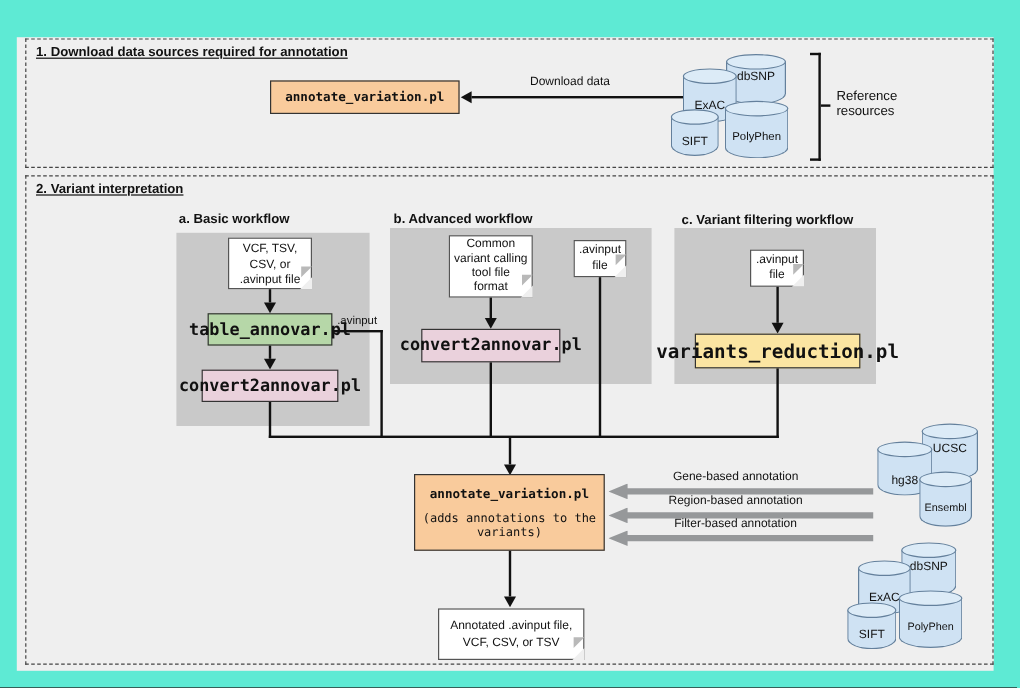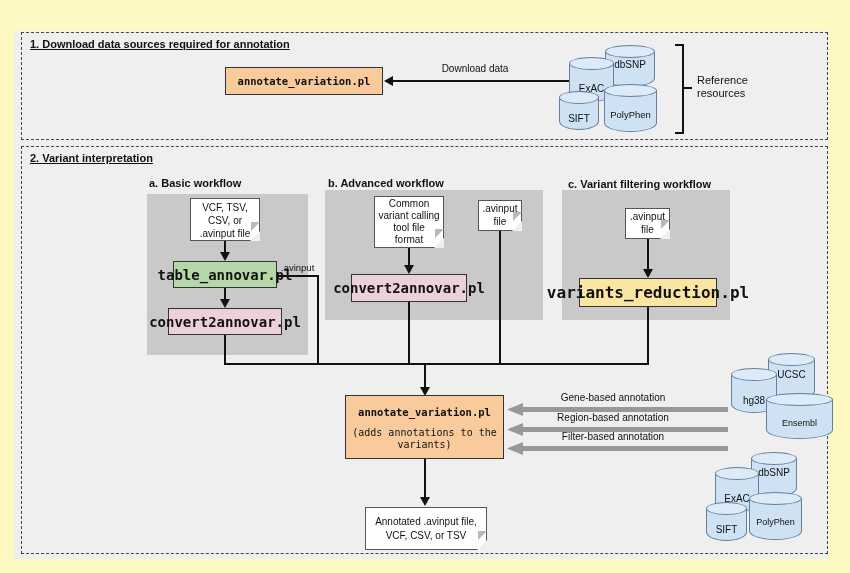--- a/index.html
+++ b/index.html
@@ -1,16 +1,16 @@
 <!DOCTYPE html>
 <html><head>
 <meta charset="utf-8">
 <style>
   html,body{margin:0;padding:0;background:#000;}
-  .stage{position:relative;width:850px;height:573px;background:#fef9c3;overflow:hidden;
+  .stage{position:relative;width:850px;height:573px;background:#5eead4;overflow:hidden;
          font-family:"Liberation Sans", sans-serif;color:#111;}
   .canvas{position:absolute;left:14px;top:31px;width:814px;height:528px;background:#efefef;}
   .abs{position:absolute;}
   .dashed-box{position:absolute;border:1px dashed #444;background:#efefef;}
   .sec-title{position:absolute;font-size:11px;font-weight:bold;text-decoration:underline;}
   .wf-heading{position:absolute;font-size:11px;font-weight:bold;}
   .panel{position:absolute;background:#c9c9c9;}
   .toolbox{position:absolute;border:1px solid #333;box-sizing:border-box;
            font-family:"DejaVu Sans Mono", monospace;font-weight:bold;font-size:14px;
            display:flex;align-items:center;justify-content:center;text-align:center;}
@@ -154,21 +154,21 @@
   <div class="cyl" style="left:768px;top:353px;width:47px;height:47px;">
     <div class="cyl-body"></div>
     <div class="cyl-top"></div>
     <span class="cyl-label" style="bottom:auto;top:16px;">UCSC</span>
   </div>
   <div class="cyl" style="left:731px;top:368px;width:46px;height:45px;">
     <div class="cyl-body"></div>
     <div class="cyl-top"></div>
     <span class="cyl-label" style="bottom:7px;">hg38</span>
   </div>
-  <div class="cyl" style="left:766px;top:393px;width:67px;height:46px;">
+  <div class="cyl" style="left:766px;top:393px;width:44px;height:46px;">
     <div class="cyl-body"></div>
     <div class="cyl-top"></div>
     <span class="cyl-label" style="bottom:11px;font-size:9px;">Ensembl</span>
   </div>
 
   <div class="cyl" style="left:751px;top:452px;width:46px;height:45px;">
     <div class="cyl-body"></div>
     <div class="cyl-top"></div>
     <span class="cyl-label" style="bottom:auto;top:15px;">dbSNP</span>
   </div>

